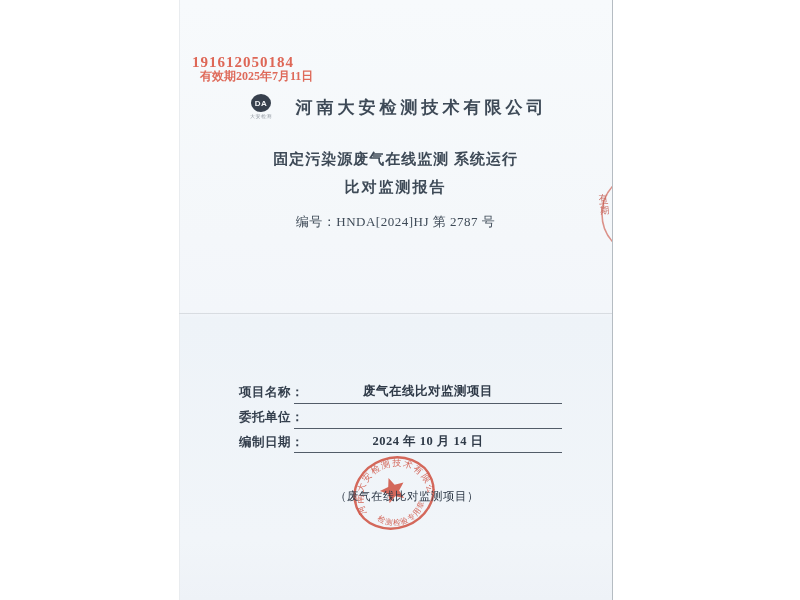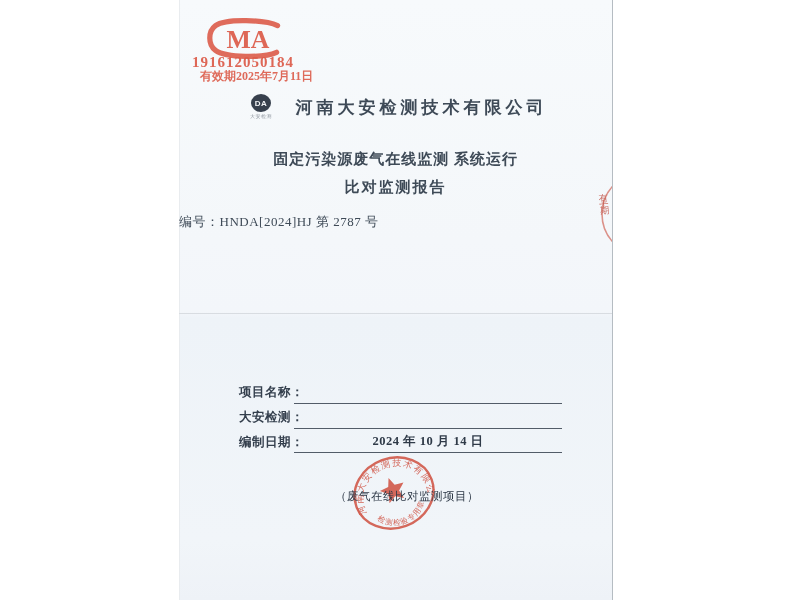--- a/index.html
+++ b/index.html
@@ -41,21 +41,21 @@
   }
   .title1{
     left:0;top:150px;width:433px;text-align:center;
     font-size:15px;font-weight:bold;color:#3e4a57;letter-spacing:1px;
   }
   .title2{
     left:0;top:178px;width:433px;text-align:center;
     font-size:15px;font-weight:bold;color:#3e4a57;letter-spacing:2px;
   }
   .report-no{
-    left:0;top:213px;width:433px;
+    left:0;top:213px;width:433px;text-align:center;
     font-size:13px;color:#3e4a57;letter-spacing:.5px;
   }
   .fold-line{
     left:0;top:313px;width:433px;height:1px;background:#d8dce1;
   }
   
   .f-label{
     left:60px;font-size:12.5px;color:#343f4d;letter-spacing:.5px;font-weight:600;
   }
   .f-value{
@@ -81,46 +81,41 @@
     right:3px;top:186px;writing-mode:vertical-rl;text-orientation:upright;
     font-size:9.5px;color:#c3564b;letter-spacing:6px;transform:rotate(-6deg);
     opacity:.85;
   }
 </style>
 </head>
 <body>
 
 <div class="page">
 
-  <div class="abs" style="left:26px;top:17px;width:84px;height:42px;">
-    <svg width="84" height="42" viewBox="0 0 88 42">
-      <path d="M76 8 C64 2 22 0 11 8 C3 14 3 28 11 34 C22 42 62 42 75 36" fill="none" stroke="#dc5b49" stroke-width="5.5" stroke-linecap="round" opacity="0.9"></path>
-      <text x="45" y="32" font-size="27" font-weight="bold" fill="#dc5b49" text-anchor="middle" font-family="Liberation Serif, DejaVu Serif, serif" opacity="0.92">MA</text>
-    </svg>
-  </div>
   <div class="abs cma-num">191612050184</div>
   <div class="abs cma-valid">有效期2025年7月11日</div>
 
   <div class="abs da-circle">
     <span>DA</span>
   </div>
   <div class="abs da-caption">大安检测</div>
   <div class="abs company-name">河南大安检测技术有限公司</div>
 
   <div class="abs title1">固定污染源废气在线监测 系统运行</div>
   <div class="abs title2">比对监测报告</div>
 
   <div class="abs report-no">编号：HNDA[2024]HJ 第 2787 号</div>
 
   <div class="abs fold-line"></div>
 
   <div class="abs f-label" style="top:384px;">项目名称：</div>
+  <div class="abs f-value" style="top:383px;">废气在线比对监测项目</div>
   <div class="abs f-line" style="top:403px;"></div>
 
-  <div class="abs f-label" style="top:409px;">大安检测：</div>
+  <div class="abs f-label" style="top:409px;">委托单位：</div>
   <div class="abs f-line" style="top:428px;"></div>
 
   <div class="abs f-label" style="top:434px;">编制日期：</div>
   <div class="abs f-value" style="top:433px;">2024 年 10 月 14 日</div>
   <div class="abs f-line" style="top:452px;"></div>
 
   <div class="abs seal-wrap">
     <svg width="86" height="76" viewBox="0 0 86 76">
       <ellipse cx="43" cy="38" rx="40" ry="35" fill="none" stroke="#cc4231" stroke-width="2.4" opacity="0.9"></ellipse>
       <polygon points="43,22 46.4,30.4 55.5,31.3 48.7,37.3 50.7,46.2 43,41.4 35.3,46.2 37.3,37.3 30.5,31.3 39.6,30.4" fill="#cc4231" opacity="0.9"></polygon>

